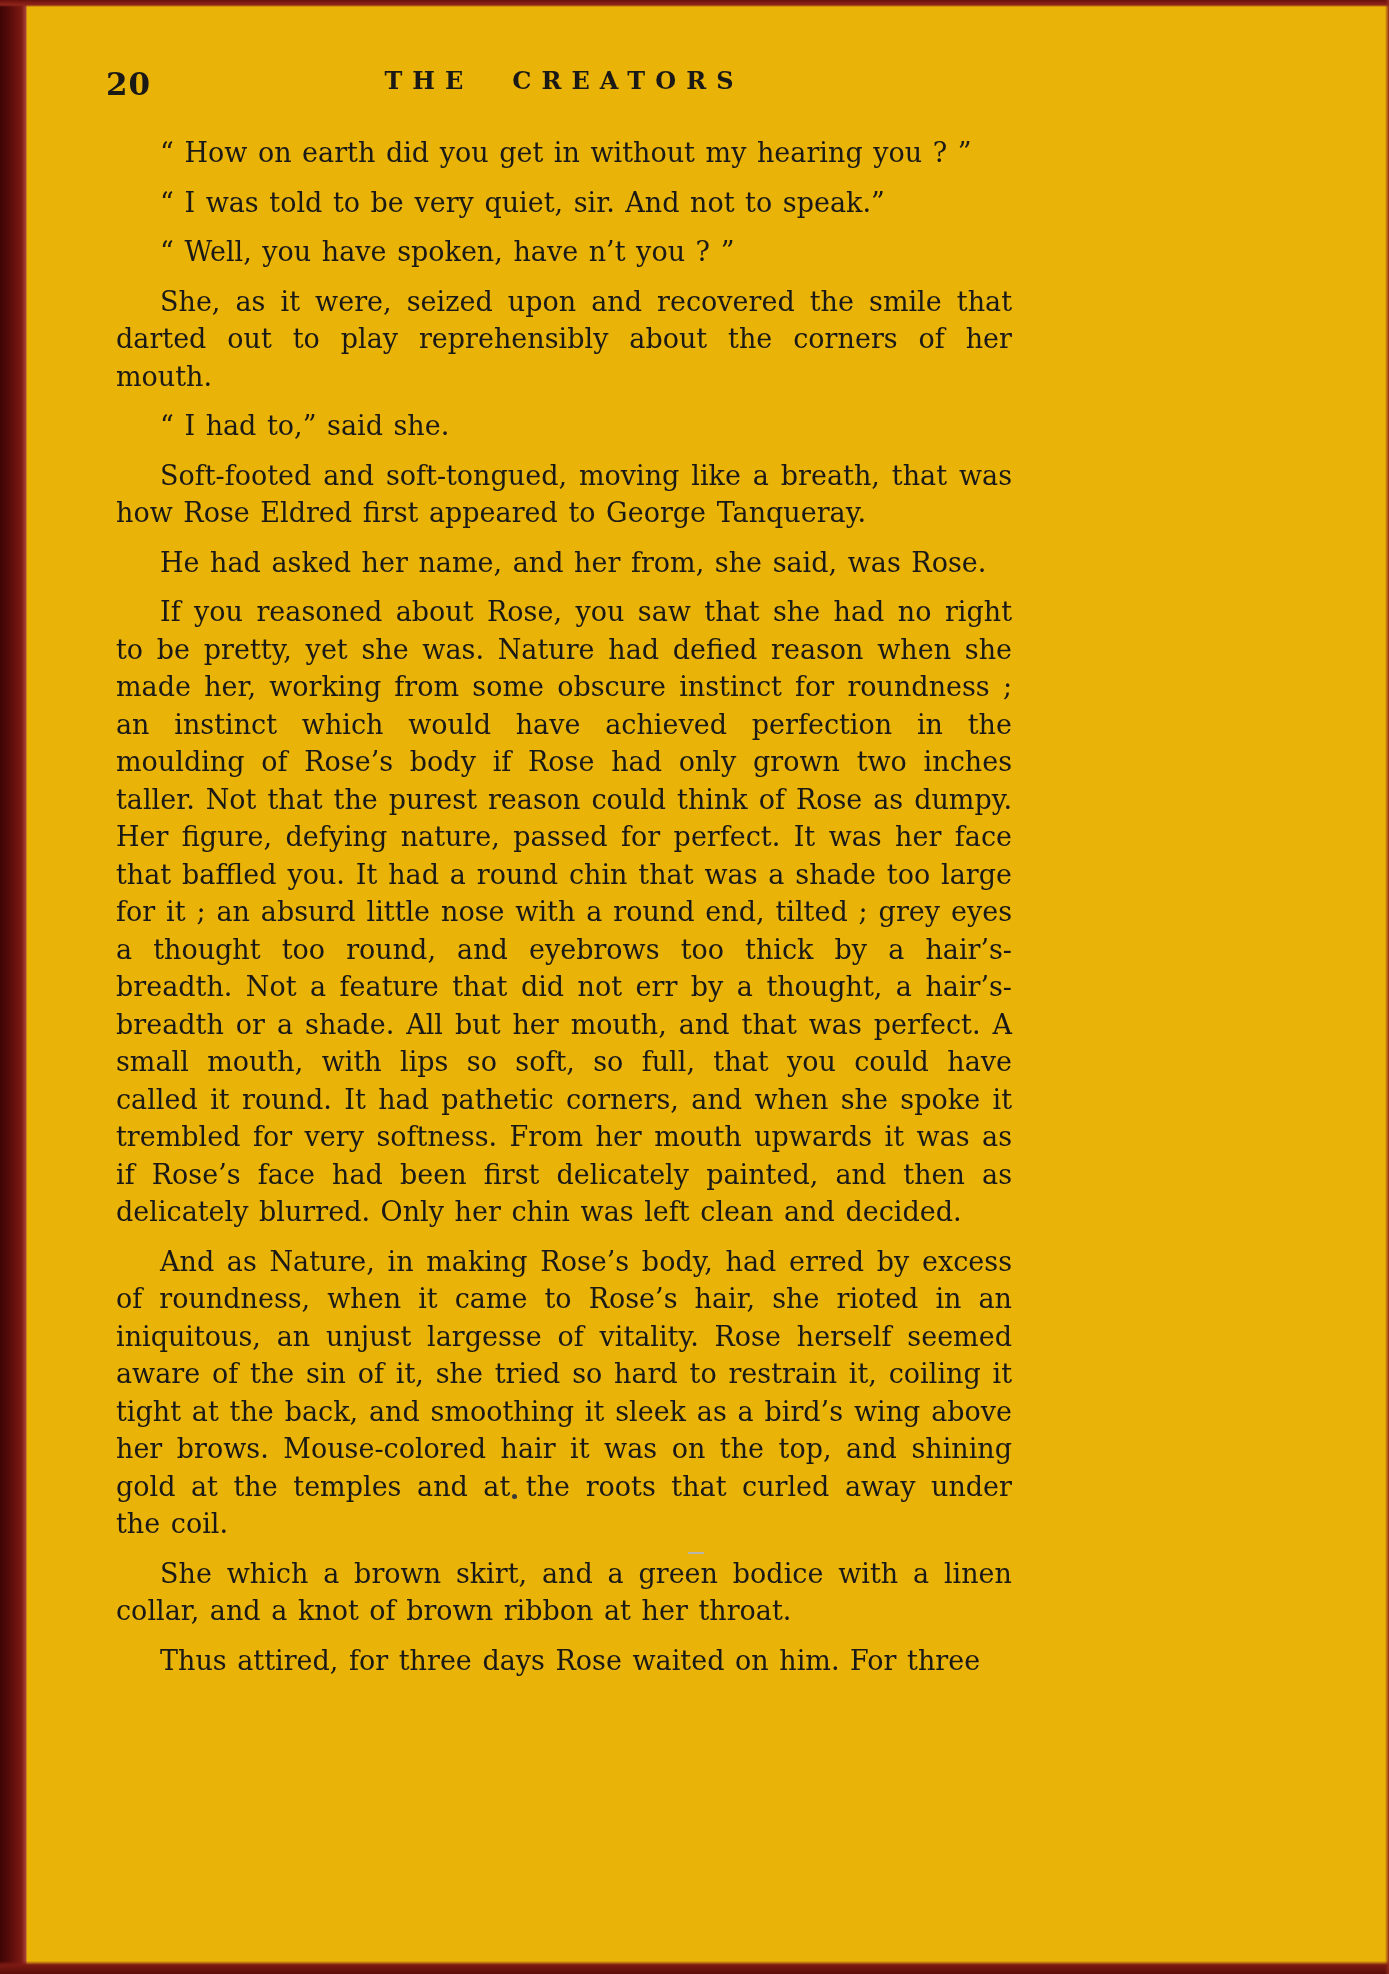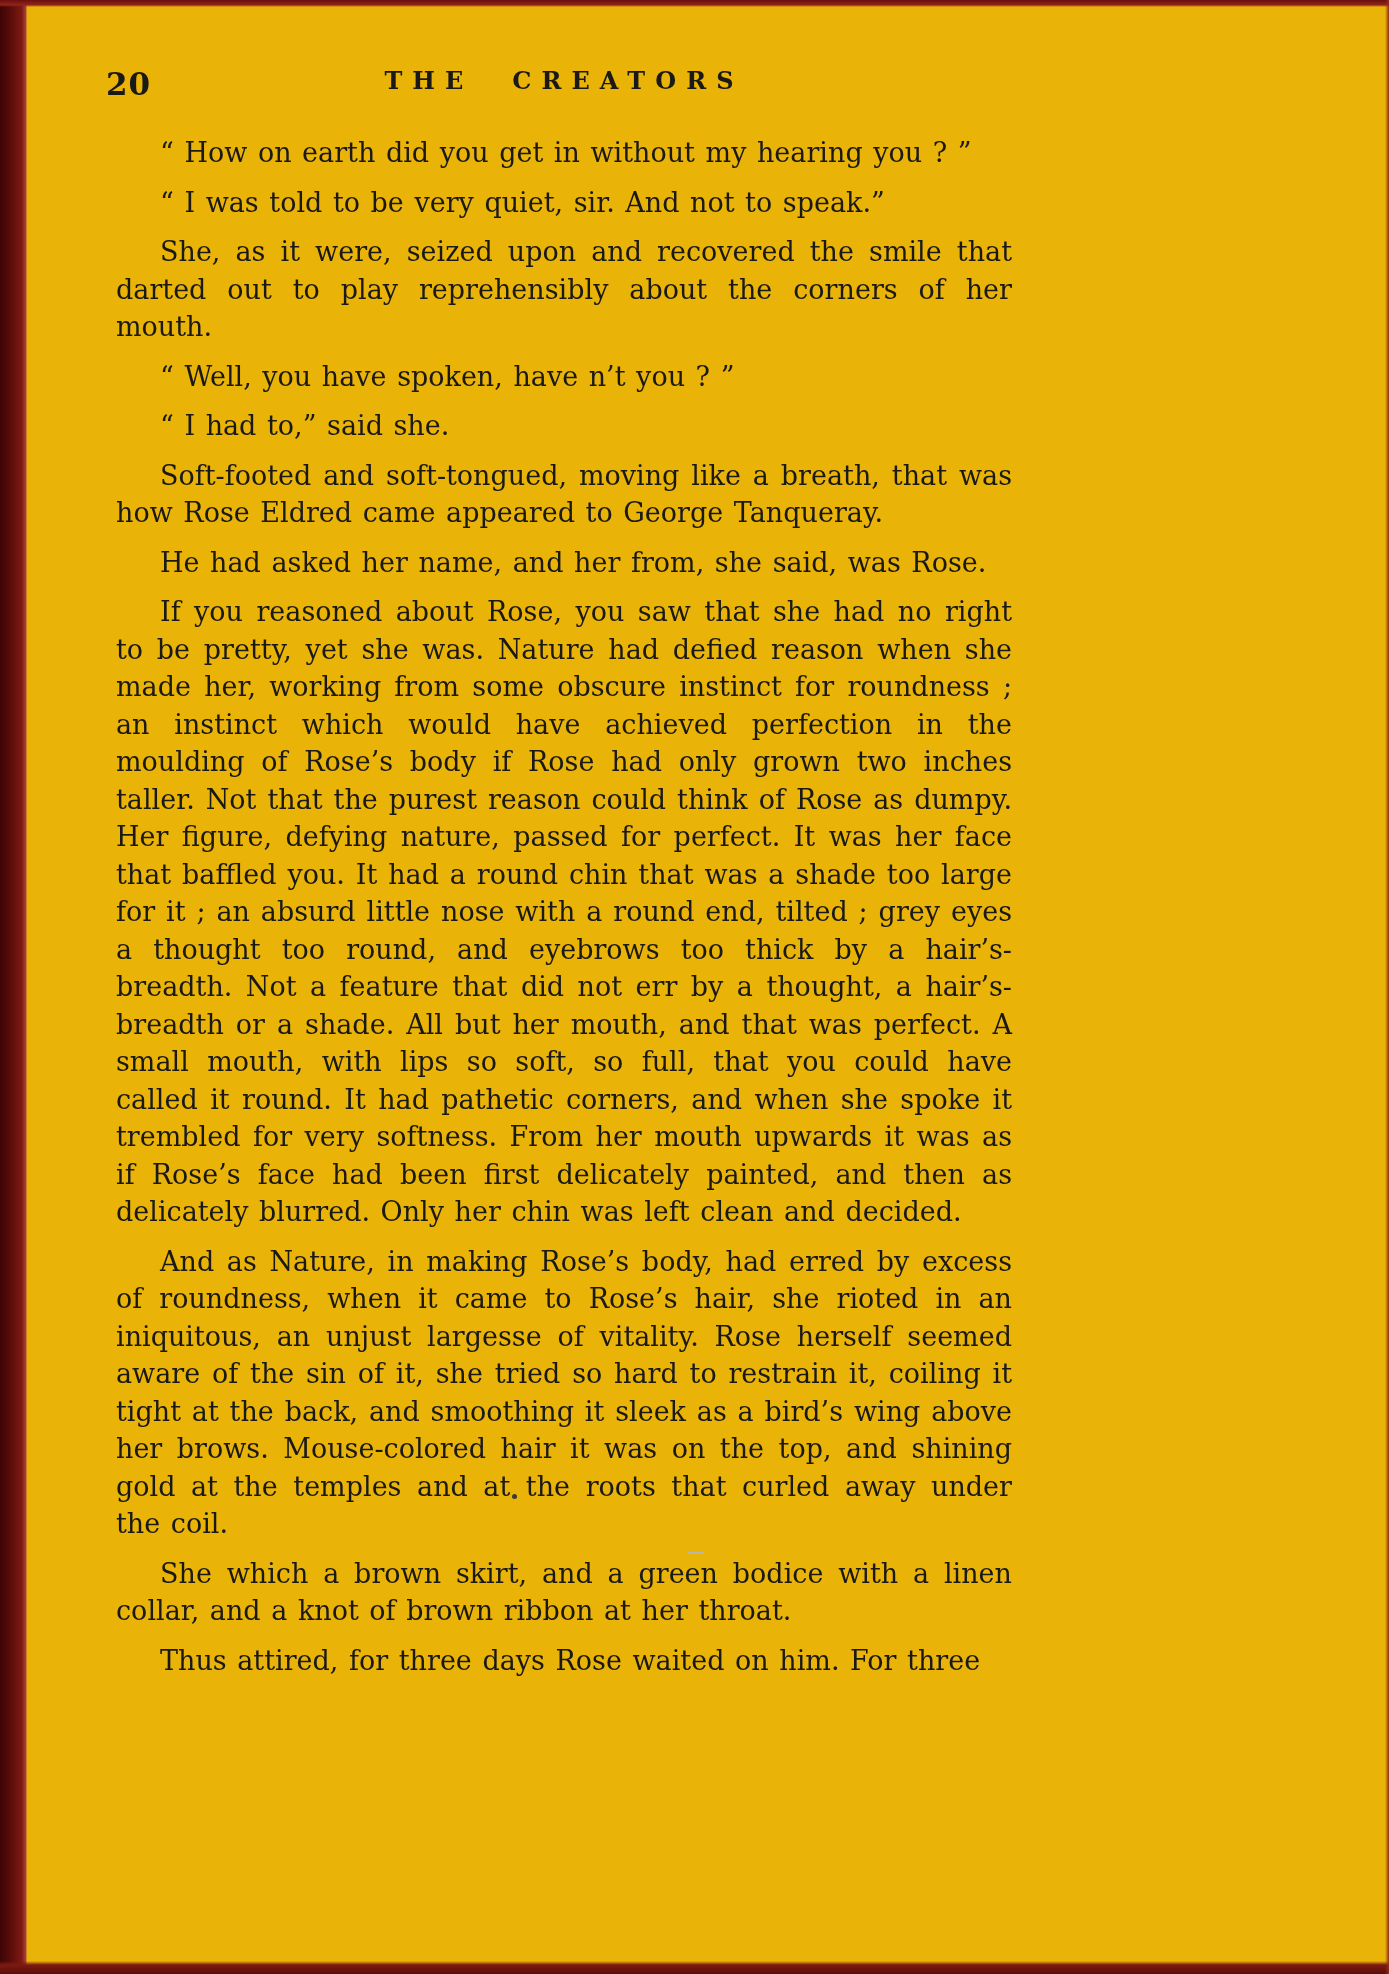--- a/index.html
+++ b/index.html
@@ -103,24 +103,24 @@
   <div class="content">
 
     <header class="page-header">
       <span class="page-number">20</span>
       <span class="running-title">THE CREATORS</span>
     </header>
 
     <main class="body-text">
       <p>“ How on earth did you get in without my hearing you ? ”</p>
       <p>“ I was told to be very quiet, sir.  And not to speak.”</p>
+      <p>“ Well, you have spoken, have n’t you ? ”</p>
       <p>She, as it were, seized upon and recovered the smile that darted out to play reprehensibly about the corners of her mouth.</p>
-      <p>“ Well, you have spoken, have n’t you ? ”</p>
       <p>“ I had to,” said she.</p>
-      <p>Soft-footed and soft-tongued, moving like a breath, that was how Rose Eldred came appeared to George Tanqueray.</p>
+      <p>Soft-footed and soft-tongued, moving like a breath, that was how Rose Eldred first appeared to George Tanqueray.</p>
       <p>He had asked her name, and her from, she said, was Rose.</p>
       <p>If you reasoned about Rose, you saw that she had no right to be pretty, yet she was.  Nature had defied reason when she made her, working from some obscure instinct for roundness ; an instinct which would have achieved perfection in the moulding of Rose’s body if Rose had only grown two inches taller.  Not that the purest reason could think of Rose as dumpy.  Her figure, defying nature, passed for perfect.  It was her face that baffled you.  It had a round chin that was a shade too large for it ; an absurd little nose with a round end, tilted ; grey eyes a thought too round, and eyebrows too thick by a hair’s-breadth.  Not a feature that did not err by a thought, a hair’s-breadth or a shade.  All but her mouth, and that was perfect.  A small mouth, with lips so soft, so full, that you could have called it round.  It had pathetic corners, and when she spoke it trembled for very softness.  From her mouth upwards it was as if Rose’s face had been first delicately painted, and then as delicately blurred.  Only her chin was left clean and decided.</p>
       <p>And as Nature, in making Rose’s body, had erred by excess of roundness, when it came to Rose’s hair, she rioted in an iniquitous, an unjust largesse of vitality.  Rose herself seemed aware of the sin of it, she tried so hard to restrain it, coiling it tight at the back, and smoothing it sleek as a bird’s wing above her brows.  Mouse-colored hair it was on the top, and shining gold at the temples and at the roots that curled away under the coil.</p>
       <p>She which a brown skirt, and a green bodice with a linen collar, and a knot of brown ribbon at her throat.</p>
       <p>Thus attired, for three days Rose waited on him.  For three</p>
     </main>
 
   </div>
 
   <div class="artifact-dot"></div>

